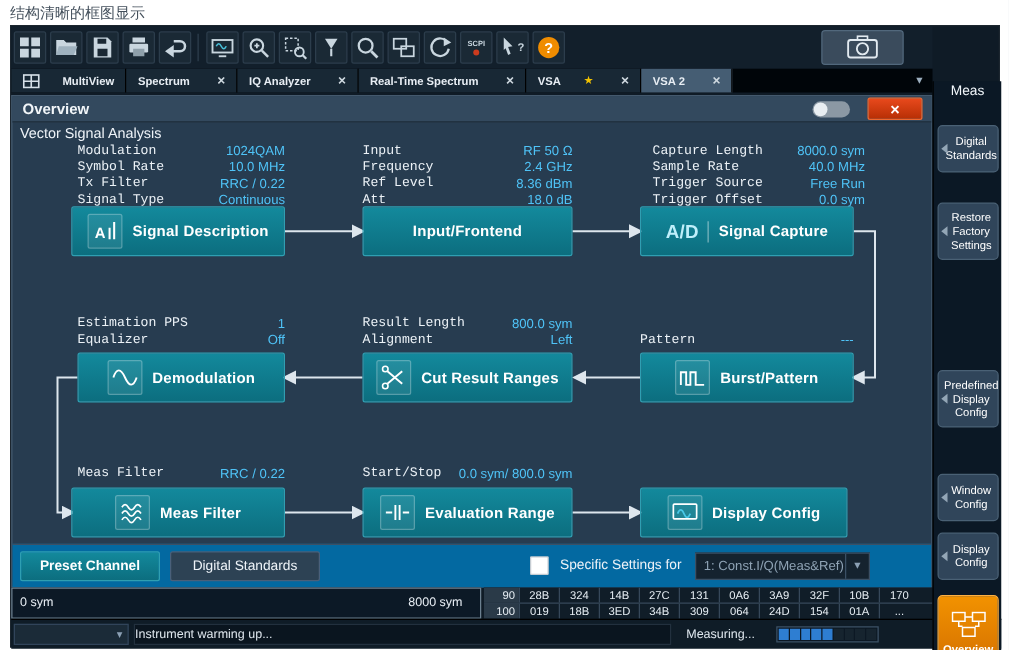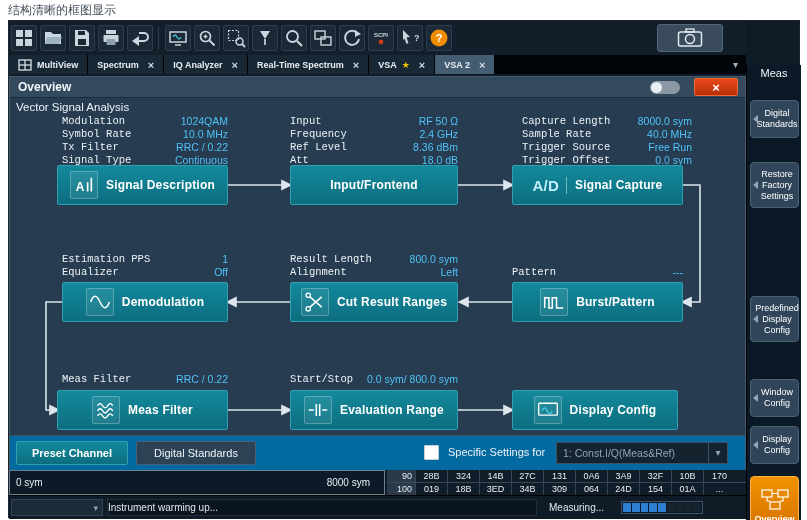--- a/index.html
+++ b/index.html
@@ -6,21 +6,21 @@
   .page{position:relative;width:807px;height:520px;background:#fff;overflow:hidden;}
   .caption{position:absolute;left:8px;top:2px;font-size:12px;color:#44505c;}
   #app{position:absolute;left:8px;top:20px;width:792px;height:498px;background:#0f1b26;border:1px solid #1c262f;box-sizing:border-box;}
   
   .toolbar{position:absolute;left:0;top:0;width:737px;height:34px;background:#121f2b;}
   .tbi{position:absolute;top:4px;width:26px;height:26px;display:flex;align-items:center;justify-content:center;background:#1a2935;border:1px solid #2c3d4c;border-radius:2px;box-sizing:border-box;}
   .tb-sep{position:absolute;left:149px;top:6px;width:1px;height:22px;background:#2e3f4e;}
   .camera-btn{position:absolute;left:648px;top:3px;width:66px;height:28px;background:#3a4b5c;border:1px solid #52687c;border-radius:3px;display:flex;align-items:center;justify-content:center;box-sizing:border-box;}
   
   .tabbar{position:absolute;left:0;top:34px;width:737px;height:19px;background:#000509;display:flex;align-items:stretch;}
-  .tab{display:flex;align-items:center;gap:5px;padding:0 9px;background:#182835;border-right:1px solid #000;color:#e8eef4;font-size:9px;font-weight:bold;white-space:nowrap;}
+  .tab{display:flex;align-items:center;gap:18px;padding:0 9px;background:#182835;border-right:1px solid #000;color:#e8eef4;font-size:9px;font-weight:bold;white-space:nowrap;}
   .tab.active{background:#455d73;}
   .tab-x{font-size:11px;font-weight:bold;color:#cfd9e0;margin-left:4px;cursor:default;}
   .tab-star{color:#f2c200;font-size:9px;}
   .tab-more{margin-left:auto;color:#9db0c0;font-size:10px;display:flex;align-items:center;padding:0 8px;}
   
   .dialog{position:absolute;left:0;top:55px;width:737px;height:394px;background:#273c50;border:1px solid #44596d;box-sizing:border-box;}
   .dlg-title{position:absolute;left:0;top:0;width:100%;height:21px;background:#33495e;border-bottom:1px solid #1c2b39;box-sizing:border-box;}
   .dlg-title-text{position:absolute;left:8px;top:3px;font-size:12px;font-weight:bold;color:#f2f6f9;}
   .toggle{position:absolute;left:640px;top:4px;width:30px;height:13px;border-radius:7px;background:#8b98a4;}
   .knob{position:absolute;left:1px;top:1px;width:11px;height:11px;border-radius:50%;background:#e9eef2;}
@@ -32,21 +32,21 @@
   .pvalue{color:#4fc3f7;}
   .pcol{position:absolute;z-index:2;}
   .block-btn{position:absolute;height:40px;z-index:2;display:flex;align-items:center;justify-content:center;gap:8px;background:linear-gradient(180deg,#13899c 0%,#0c6e7f 100%);border:1px solid #2f9fb2;border-radius:2px;color:#fff;font-size:12px;font-weight:bold;box-sizing:border-box;letter-spacing:.2px;}
   .blk-icon{width:28px;height:28px;display:flex;align-items:center;justify-content:center;background:rgba(255,255,255,.08);border:1px solid rgba(255,255,255,.25);border-radius:2px;box-sizing:border-box;}
   .blk-ad{font-size:15px;font-weight:bold;color:#bfeffb;padding-right:7px;border-right:1px solid rgba(255,255,255,.45);}
   .dlg-footer{position:absolute;left:0;top:358px;width:100%;height:35px;background:#0369a1;border-top:1px solid #3c5064;box-sizing:border-box;}
   .teal-sm{position:absolute;height:24px;background:linear-gradient(180deg,#13899c,#0c6e7f);border:1px solid #2f9fb2;border-radius:2px;color:#fff;font-size:11px;font-weight:bold;display:flex;align-items:center;justify-content:center;box-sizing:border-box;}
   .dark-sm{position:absolute;height:24px;background:#2d4254;border:1px solid #4a607a;border-radius:2px;color:#eef3f8;font-size:11px;display:flex;align-items:center;justify-content:center;box-sizing:border-box;}
   .checkbox{position:absolute;left:414px;top:9px;width:15px;height:15px;background:#fff;border:1px solid #c5ccd2;border-radius:1px;box-sizing:border-box;}
   .spec-label{position:absolute;left:438px;top:10px;font-size:11px;color:#eef3f8;}
-  .dropdown{position:absolute;left:546px;top:6px;width:172px;height:22px;background:#15232f;border:1px solid #3b5065;display:flex;box-sizing:border-box;}
+  .dropdown{position:absolute;left:546px;top:6px;width:140px;height:22px;background:#15232f;border:1px solid #3b5065;display:flex;box-sizing:border-box;}
   .dd-value{flex:1;font-size:10.5px;color:#8fa3b5;line-height:20px;padding-left:6px;white-space:nowrap;overflow:hidden;}
   .dd-caret{width:18px;border-left:1px solid #3b5065;color:#8ba0b4;font-size:10px;text-align:center;line-height:20px;}
   
   .capture-bar{position:absolute;left:0;top:449px;width:376px;height:25px;background:#0c1926;border:1px solid #6c808f;box-sizing:border-box;display:flex;align-items:center;justify-content:space-between;color:#e8eef4;font-size:10px;padding:0 14px 0 6px;}
   .hex-table{position:absolute;left:378px;top:449px;width:359px;height:25px;overflow:hidden;background:#101d28;}
   .hex-row{display:flex;height:12px;border-bottom:1px solid #36485a;font-size:9px;color:#e6edf3;line-height:12px;}
   .hex-idx{width:28px;background:#2a3a48;text-align:right;padding-right:3px;box-sizing:border-box;}
   .hex-cell{width:32px;text-align:center;border-left:1px solid #36485a;box-sizing:border-box;}
   
   .statusbar{position:absolute;left:0;top:474px;width:792px;height:24px;background:#0f1c27;border-top:1px solid #000;box-sizing:border-box;}

